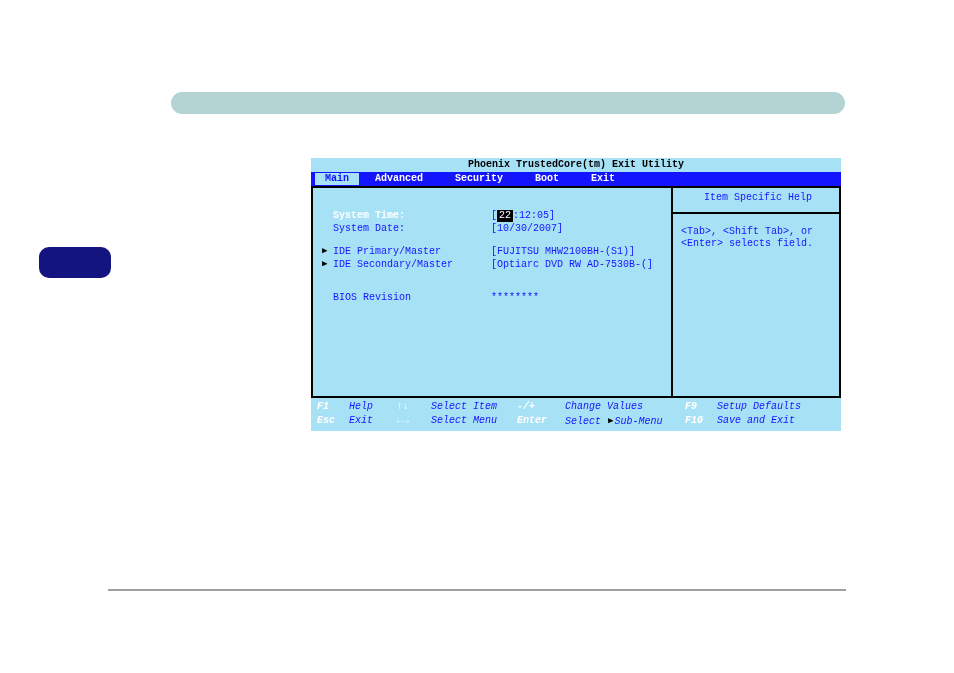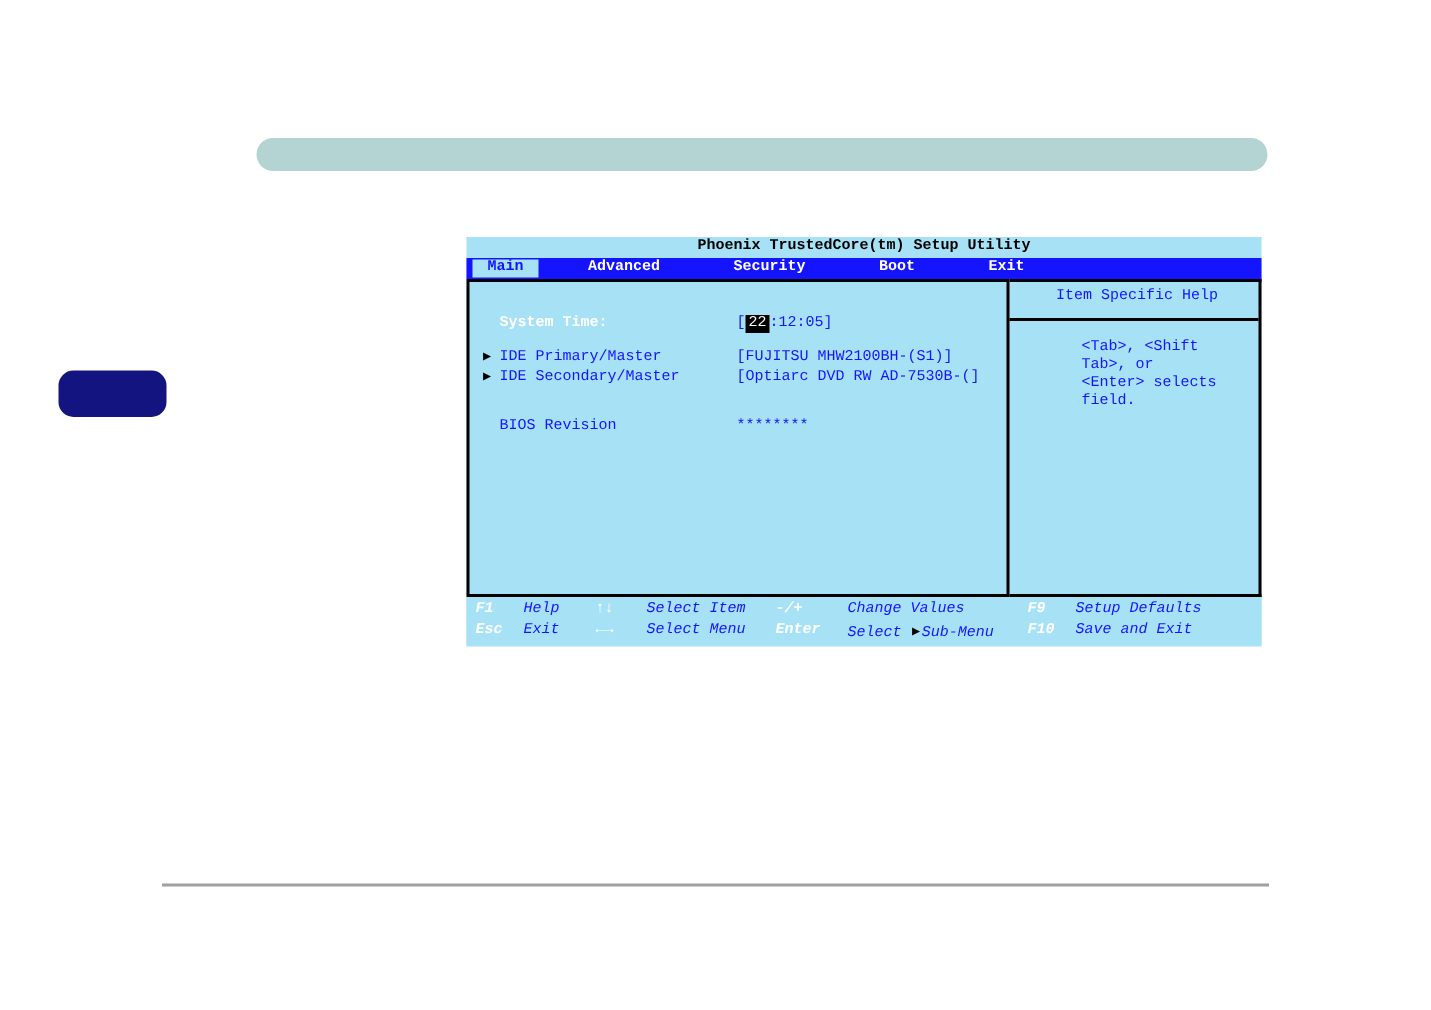--- a/index.html
+++ b/index.html
@@ -56,21 +56,20 @@
     color: #000;
   }
 
   .bios-menubar {
     height: 14px;
     background: #1414ff;
     display: flex;
     align-items: center;
     color: #ffffff;
     font-weight: bold;
-    gap: 17px;
   }
   .menu-item {
     padding: 13px 16px;
   }
   .menu-item.active {
     background: #a7e1f6;
     color: #1414ff;
     padding: 0 10px;
     margin-left: 4px;
   }
@@ -95,21 +94,20 @@
   }
   .right-title {
     border-bottom: 2px solid #000;
     text-align: center;
     padding: 4px 4px 8px 8px;
     color: #1414ff;
   }
   .right-body {
     padding: 12px 8px;
     color: #1414ff;
-    margin-left: 40px;
   }
 
   .row {
     display: flex;
     margin-bottom: 1px;
     align-items: baseline;
   }
   .label-col {
     width: 170px;
     white-space: pre;
@@ -164,40 +162,44 @@
     background: #a0a0a0;
   }
 </style>
 </head>
 <body>
 
 <div class="banner"></div>
 <div class="side-pill"></div>
 
 <div class="bios">
-  <div class="bios-title">Phoenix TrustedCore(tm) Setup Utility</div>
+  <div class="bios-title">Phoenix TrustedCore(tm) Exit Utility</div>
 
   <div class="bios-menubar">
     <div class="menu-item active">Main</div>
     <div class="menu-item">Advanced</div>
     <div class="menu-item">Security</div>
     <div class="menu-item">Boot</div>
     <div class="menu-item">Exit</div>
   </div>
 
   <div class="bios-body">
     <div class="left-pane">
 
       <div class="gap10"></div>
 
       <div class="row">
         <span class="label-col selected-label" style="padding-left:12px;">System Time:</span>
         <span class="value-col">[<span class="selrect">22</span><span>:12:05</span>]</span>
       </div>
 
+      <div class="row">
+        <span class="label-col" style="padding-left:12px;">System Date:</span>
+        <span class="value-col">[10/30/2007]</span>
+      </div>
 
       <div class="gap10"></div>
 
       <div class="row" style="position:relative;">
         <span class="marker">▶</span>
         <span class="label-col" style="padding-left:12px;">IDE Primary/Master</span>
         <span class="value-col">[FUJITSU MHW2100BH-(S1)]</span>
       </div>
 
       <div class="row" style="position:relative;">

